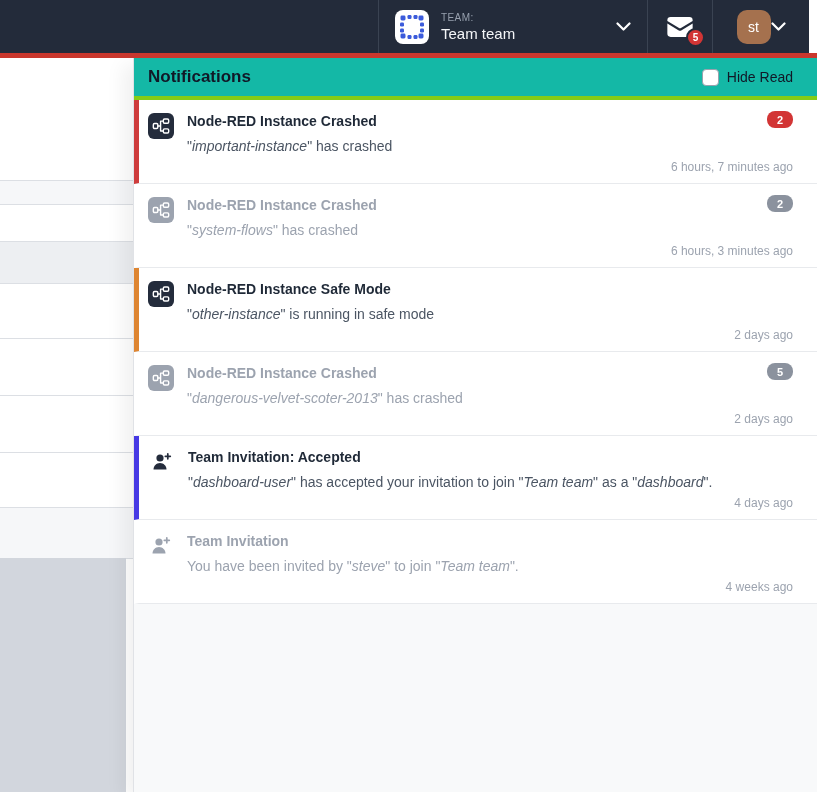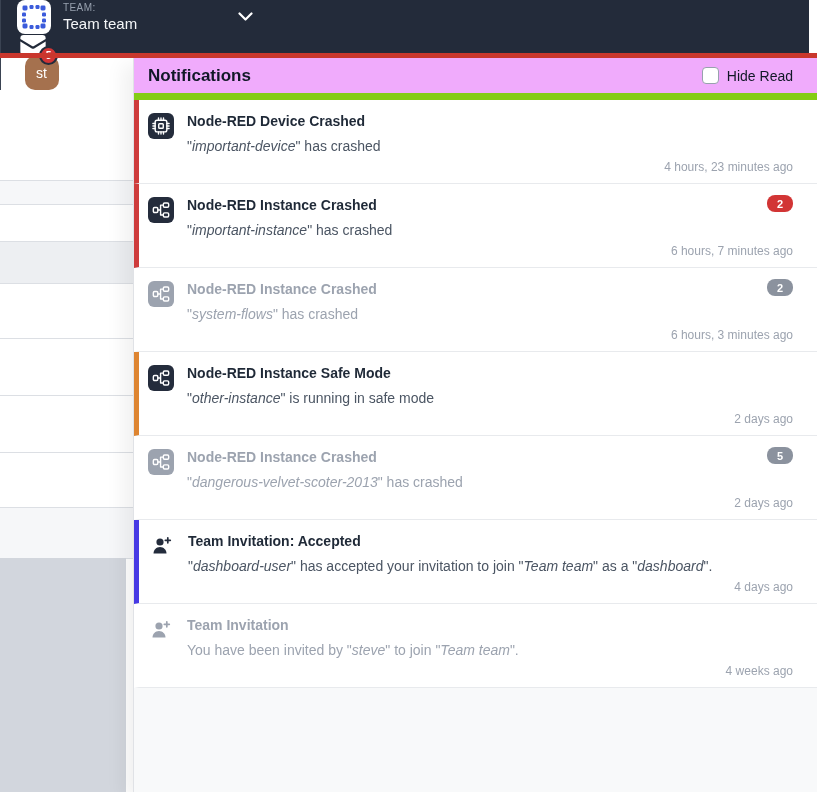--- a/index.html
+++ b/index.html
@@ -12,21 +12,21 @@
 
   
   .underlay { position:absolute; inset:0; }
   .u-div { position:absolute; left:0; width:133px; height:1px; background:#DCDFE4; }
   .u-band { position:absolute; left:0; width:133px; }
   .u-block { position:absolute; left:0; top:558px; width:126px; height:234px; background:#D2D6DD; }
 
   
   .topbar {
     position:absolute; top:0; left:0; right:8px; height:53px;
-    background:var(--top-bar,#232B3A); display:flex; align-items:stretch; z-index:5;flex-direction:column;
+    background:var(--top-bar,#232B3A); display:flex; align-items:stretch; z-index:5;
   }
   .topbar .spacer { flex:1; }
   .nav-section { display:flex; align-items:center; border-left:1px solid #3A4352; }
   .team-section { width:269px; padding:0 16px; cursor:pointer; }
   .identicon { width:34px; height:34px; flex:none; }
   .team-text { margin-left:12px; flex:1; }
   .team-label { font-size:10px; letter-spacing:.4px; color:#97A0AE; text-transform:uppercase; }
   .team-name { font-size:15px; color:#F4F6F8; margin-top:2px; }
   .chev { flex:none; }
   .mail-section { width:65px; justify-content:center; cursor:pointer; position:relative; }
@@ -45,21 +45,21 @@
   .accent-line { position:absolute; top:53px; left:0; right:0; height:5px; background:var(--accent-line,#C9372D); z-index:6; }
 
   
   .panel {
     position:absolute; top:58px; left:133px; right:0; bottom:0;
     background:#F8F9FA; border-left:1px solid #E0E2E6;
     box-shadow:-10px 6px 18px rgba(0,0,0,.06); z-index:4;
     display:flex; flex-direction:column;
   }
   .panel-header {
-    height:42px; flex:none; background:#f0abfc; border-bottom:7px solid #84cc16;
+    height:42px; flex:none; background:#14b8a6; border-bottom:4px solid #84cc16;
     display:flex; align-items:center; justify-content:space-between; padding:0 24px 0 14px;
   }
   .panel-title { font-size:17px; font-weight:bold; color:#111827; }
   .hide-read { display:flex; align-items:center; gap:8px; cursor:pointer; }
   .hide-read input {
     appearance:none; -webkit-appearance:none; width:17px; height:17px; margin:0;
     border:1.5px solid #98A1AD; border-radius:4px; background:#fff; cursor:pointer;
   }
   .hide-read span { font-size:14px; color:#111827; }
 
@@ -162,36 +162,20 @@
     <div class="panel-title">Notifications</div>
     <label class="hide-read">
       <input type="checkbox" style="">
       <span>Hide Read</span>
     </label>
   </div>
   <div id="notif-list">
       <div class="notif unread" style="border-left-color: rgb(206, 60, 60);">
     <div class="notif-main">
       <div class="icon-box">
-            <svg width="20" height="20" viewBox="0 0 24 24" fill="none" stroke="#fff" stroke-width="1.7" stroke-linecap="round">
-              <rect x="5" y="5" width="14" height="14" rx="2.2"></rect>
-              <rect x="9.3" y="9.3" width="5.4" height="5.4" rx="1"></rect>
-              <path d="M9 2.3v2.5M12 2.3v2.5M15 2.3v2.5M9 19.2v2.5M12 19.2v2.5M15 19.2v2.5M2.3 9h2.5M2.3 12h2.5M2.3 15h2.5M19.2 9h2.5M19.2 12h2.5M19.2 15h2.5"></path>
-            </svg>
-          </div>
-      <div style="min-width:0">
-        <div class="notif-title">Node-RED Device Crashed</div>
-        <div class="notif-body"><span>"</span><i>important-device</i><span>" has crashed</span></div>
-      </div>
-    </div>
-    <div class="notif-ts">4 hours, 23 minutes ago</div>
-  </div>
-      <div class="notif unread" style="border-left-color: rgb(206, 60, 60);">
-    <div class="notif-main">
-      <div class="icon-box">
             <svg width="20" height="20" viewBox="0 0 24 24" fill="none" stroke="#fff" stroke-width="1.7" stroke-linecap="round" stroke-linejoin="round">
               <rect x="2.8" y="9" width="5.4" height="6" rx="1.4"></rect>
               <rect x="14.8" y="3.6" width="6.4" height="5" rx="1.4"></rect>
               <rect x="14.8" y="15.4" width="6.4" height="5" rx="1.4"></rect>
               <path d="M8.2 12h3.3M11.5 12V6.1h3.3M11.5 12v5.9h3.3"></path>
             </svg>
           </div>
       <div style="min-width:0">
         <div class="notif-title">Node-RED Instance Crashed</div>
         <div class="notif-body"><span>"</span><i>important-instance</i><span>" has crashed</span></div>

